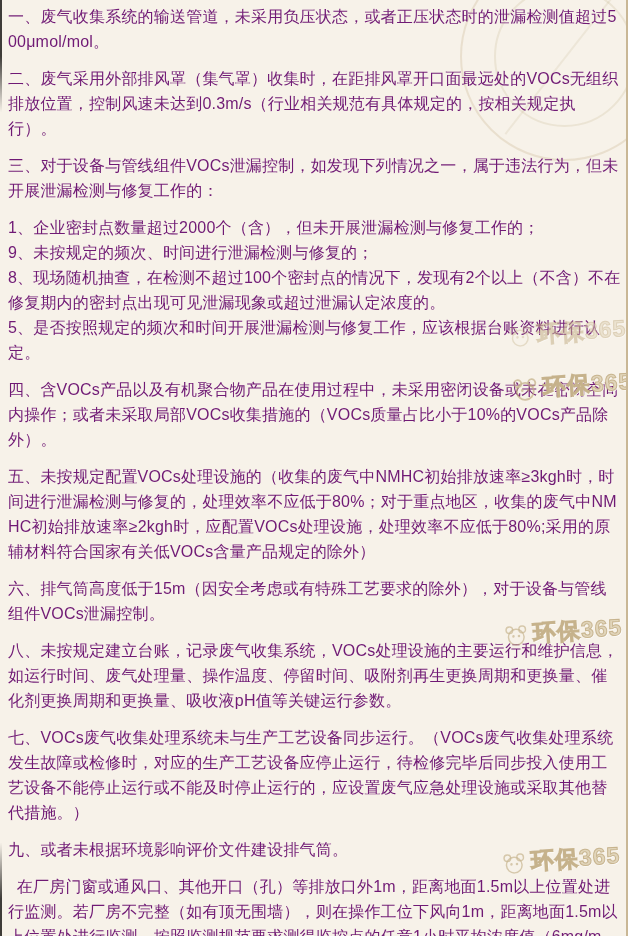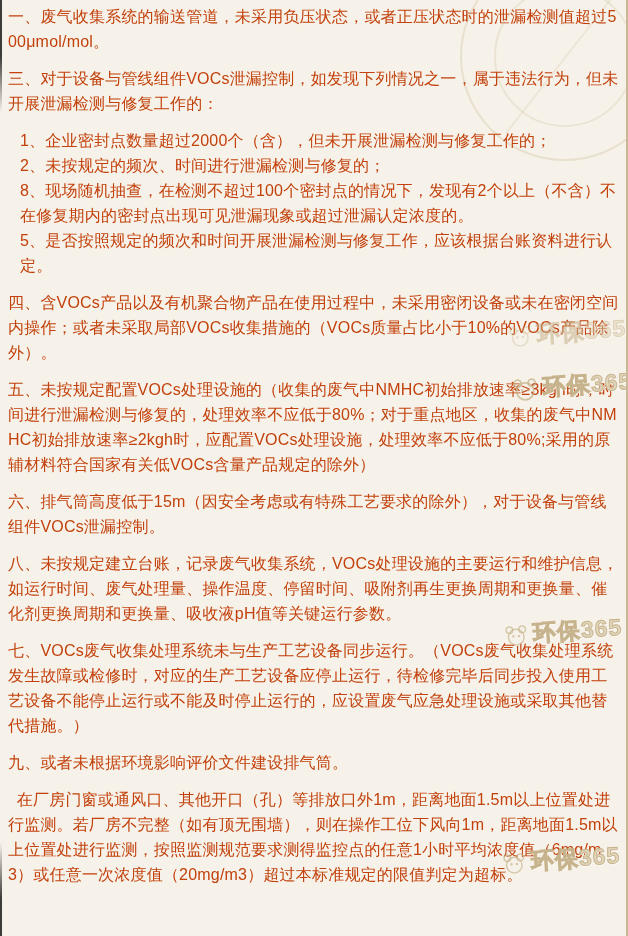--- a/index.html
+++ b/index.html
@@ -24,25 +24,25 @@
   .edge-right {
     position: absolute; right: 0; top: 0; bottom: 0; width: 2px; z-index: 5;
     background: #c9b795;
   }
   .content { position: relative; z-index: 2; }
   .para {
     margin: 0 0 12px 0;
     font-size: 16px;
     line-height: 25px;
     letter-spacing: 0.2px;
-    color: #c2410c;
+    color: #701a75;
     word-break: break-all;
     text-align: left;
   }
-  .sub-list { margin: 0 0 12px 12px; }
+  .sub-list { margin: 0 0 12px 0; }
   .sub-list .para { margin: 0; }
   .indent-half { text-indent: 0.55em; }
 
   
   .seal {
     position: absolute; top: -48px; left: 460px;
     width: 205px; height: 205px;
     border: 2px solid rgba(196,176,136,0.28);
     border-radius: 50%;
     z-index: 1;
@@ -83,25 +83,26 @@
 
 <div class="page">
 
   <div class="edge-left"></div>
   <div class="edge-right"></div>
 
   <div class="seal"></div>
 
   <div class="content">
     <p class="para">一、废气收集系统的输送管道，未采用负压状态，或者正压状态时的泄漏检测值超过500μmol/mol。</p>
+    <p class="para">二、废气采用外部排风罩（集气罩）收集时，在距排风罩开口面最远处的VOCs无组织排放位置，控制风速未达到0.3m/s（行业相关规范有具体规定的，按相关规定执行）。</p>
     <p class="para">三、对于设备与管线组件VOCs泄漏控制，如发现下列情况之一，属于违法行为，但未开展泄漏检测与修复工作的：</p>
 
     <div class="sub-list">
       <p class="para">1、企业密封点数量超过2000个（含），但未开展泄漏检测与修复工作的；</p>
-      <p class="para">2、未按规定的频次、时间进行泄漏检测与修复的；</p>
+      <p class="para">9、未按规定的频次、时间进行泄漏检测与修复的；</p>
       <p class="para">8、现场随机抽查，在检测不超过100个密封点的情况下，发现有2个以上（不含）不在修复期内的密封点出现可见泄漏现象或超过泄漏认定浓度的。</p>
       <p class="para">5、是否按照规定的频次和时间开展泄漏检测与修复工作，应该根据台账资料进行认定。</p>
     </div>
 
     <p class="para">四、含VOCs产品以及有机聚合物产品在使用过程中，未采用密闭设备或未在密闭空间内操作；或者未采取局部VOCs收集措施的（VOCs质量占比小于10%的VOCs产品除外）。</p>
     <p class="para">五、未按规定配置VOCs处理设施的（收集的废气中NMHC初始排放速率≥3kgh时，时间进行泄漏检测与修复的，处理效率不应低于80%；对于重点地区，收集的废气中NMHC初始排放速率≥2kgh时，应配置VOCs处理设施，处理效率不应低于80%;采用的原辅材料符合国家有关低VOCs含量产品规定的除外）</p>
     <p class="para">六、排气筒高度低于15m（因安全考虑或有特殊工艺要求的除外），对于设备与管线组件VOCs泄漏控制。</p>
     <p class="para">八、未按规定建立台账，记录废气收集系统，VOCs处理设施的主要运行和维护信息，如运行时间、废气处理量、操作温度、停留时间、吸附剂再生更换周期和更换量、催化剂更换周期和更换量、吸收液pH值等关键运行参数。</p>
     <p class="para">七、VOCs废气收集处理系统未与生产工艺设备同步运行。（VOCs废气收集处理系统发生故障或检修时，对应的生产工艺设备应停止运行，待检修完毕后同步投入使用工艺设备不能停止运行或不能及时停止运行的，应设置废气应急处理设施或采取其他替代措施。）</p>
     <p class="para">九、或者未根据环境影响评价文件建设排气筒。</p>

